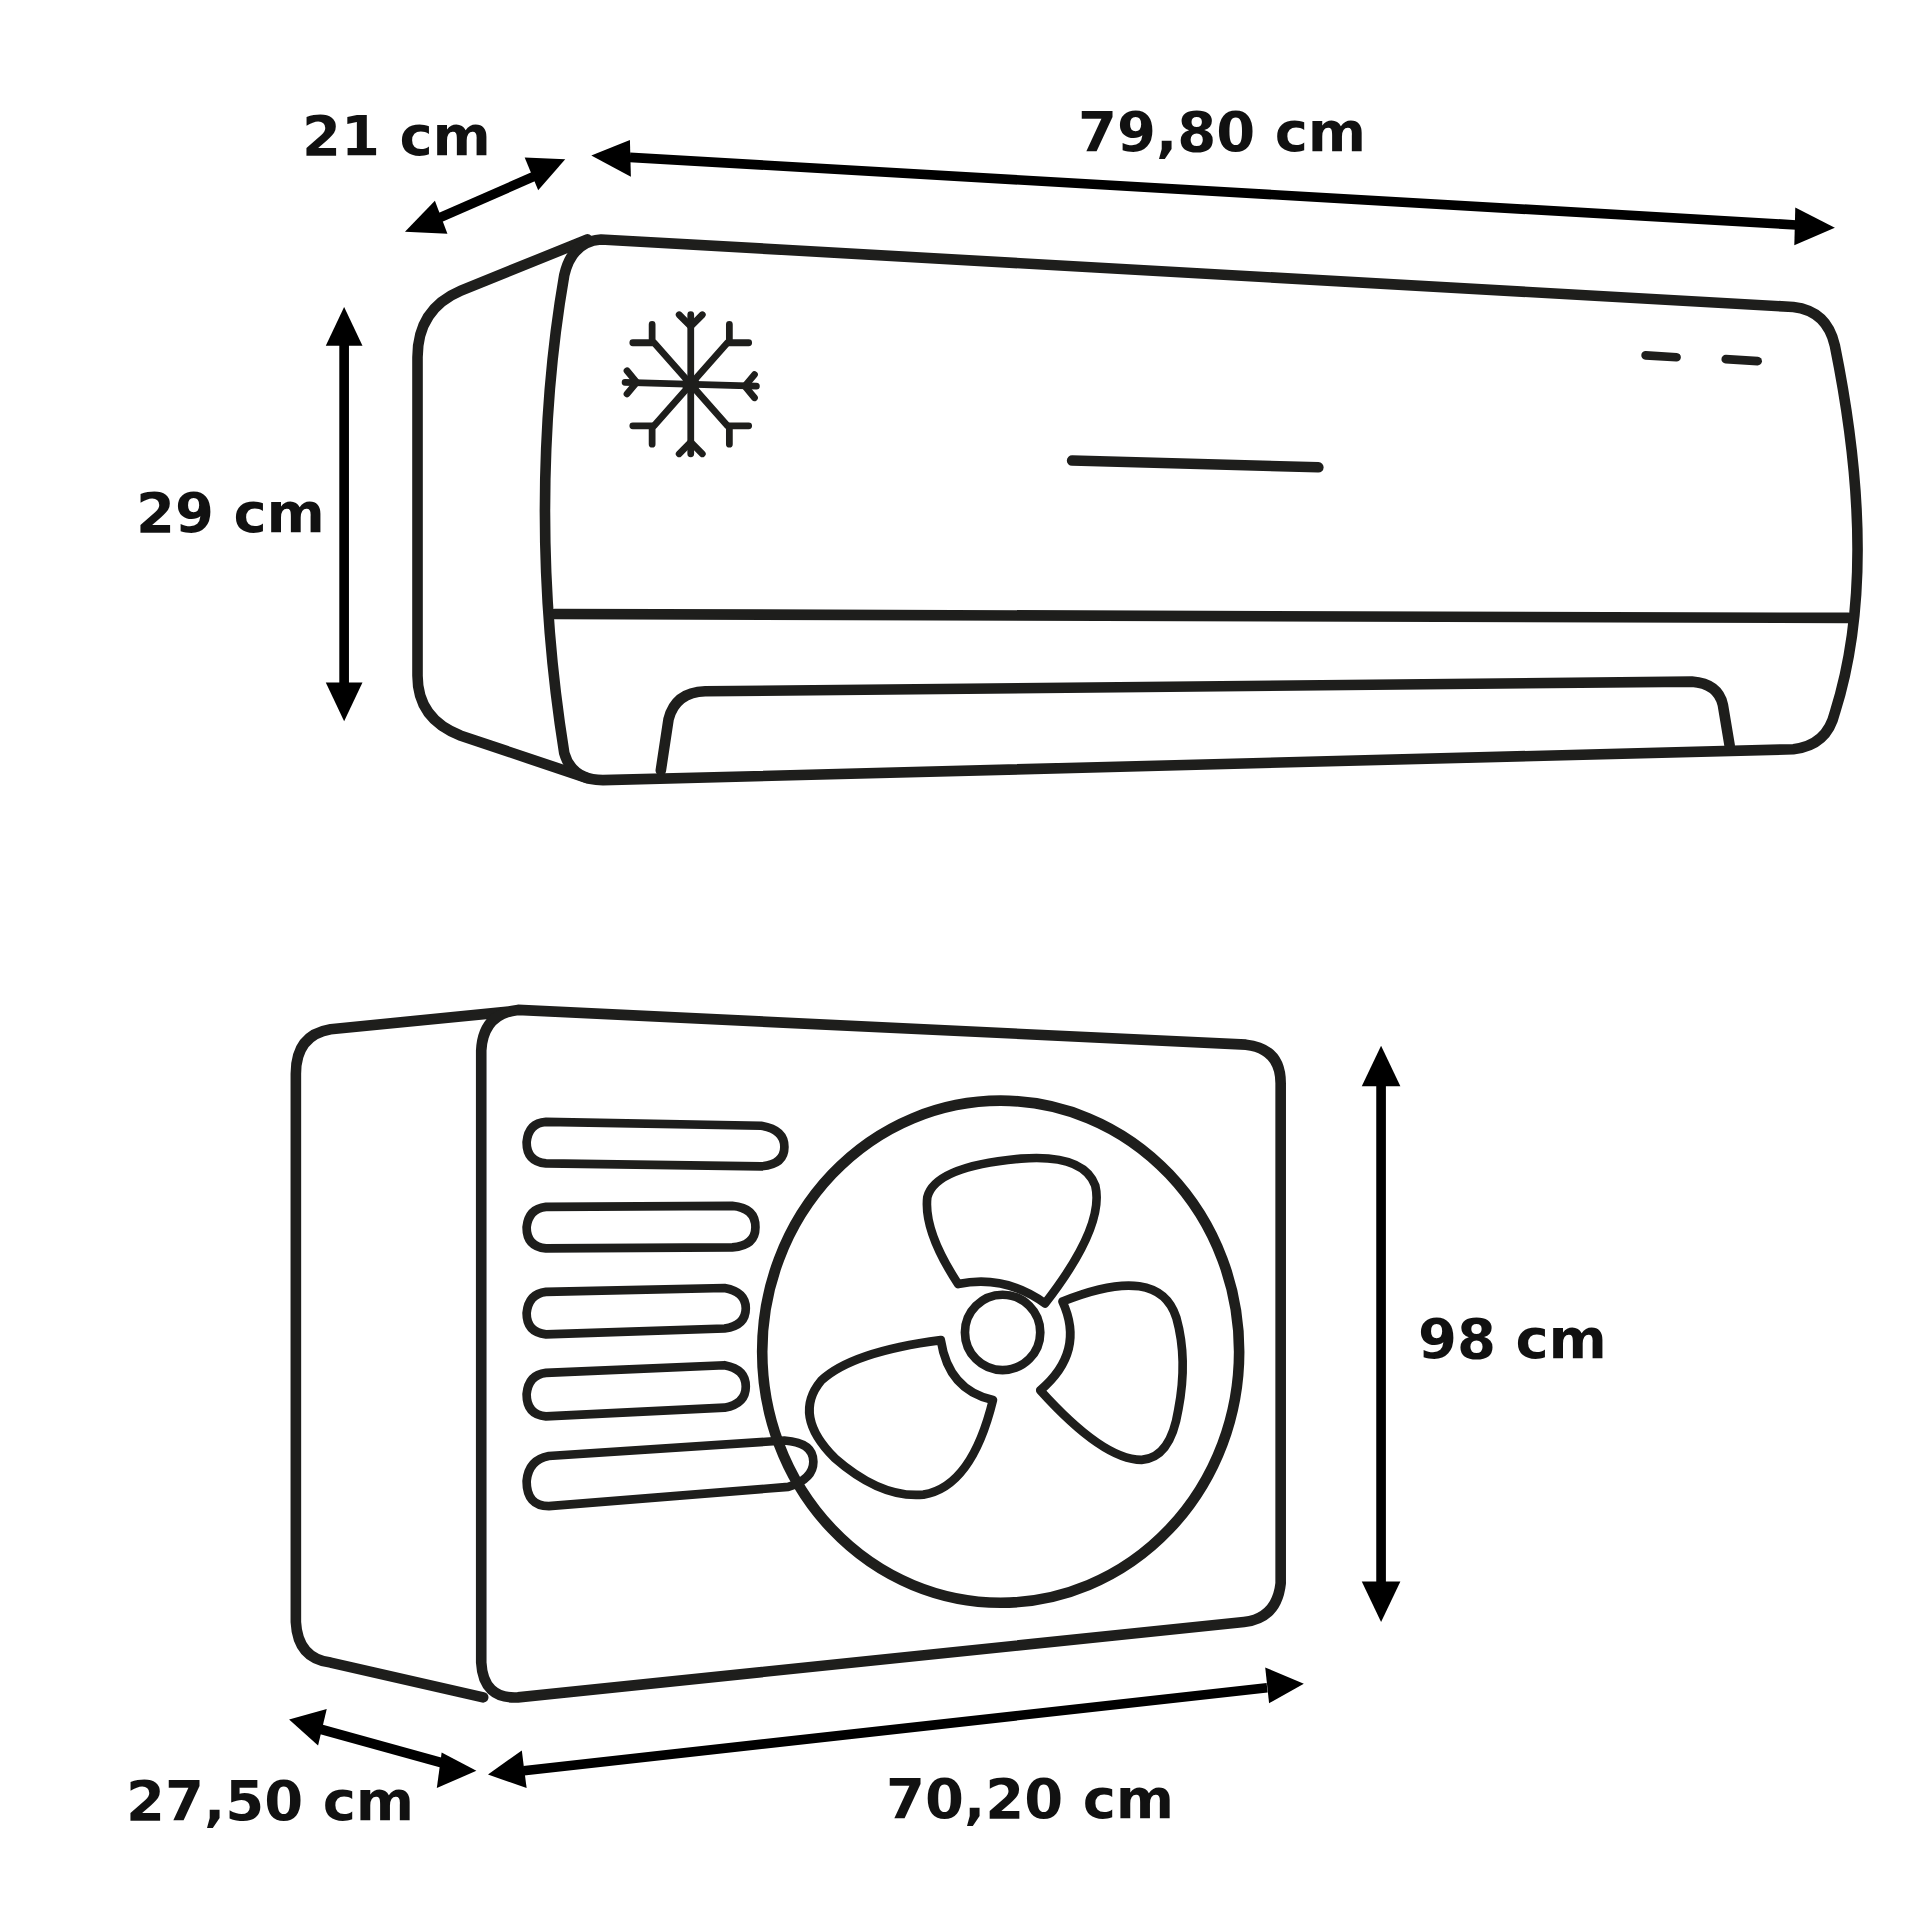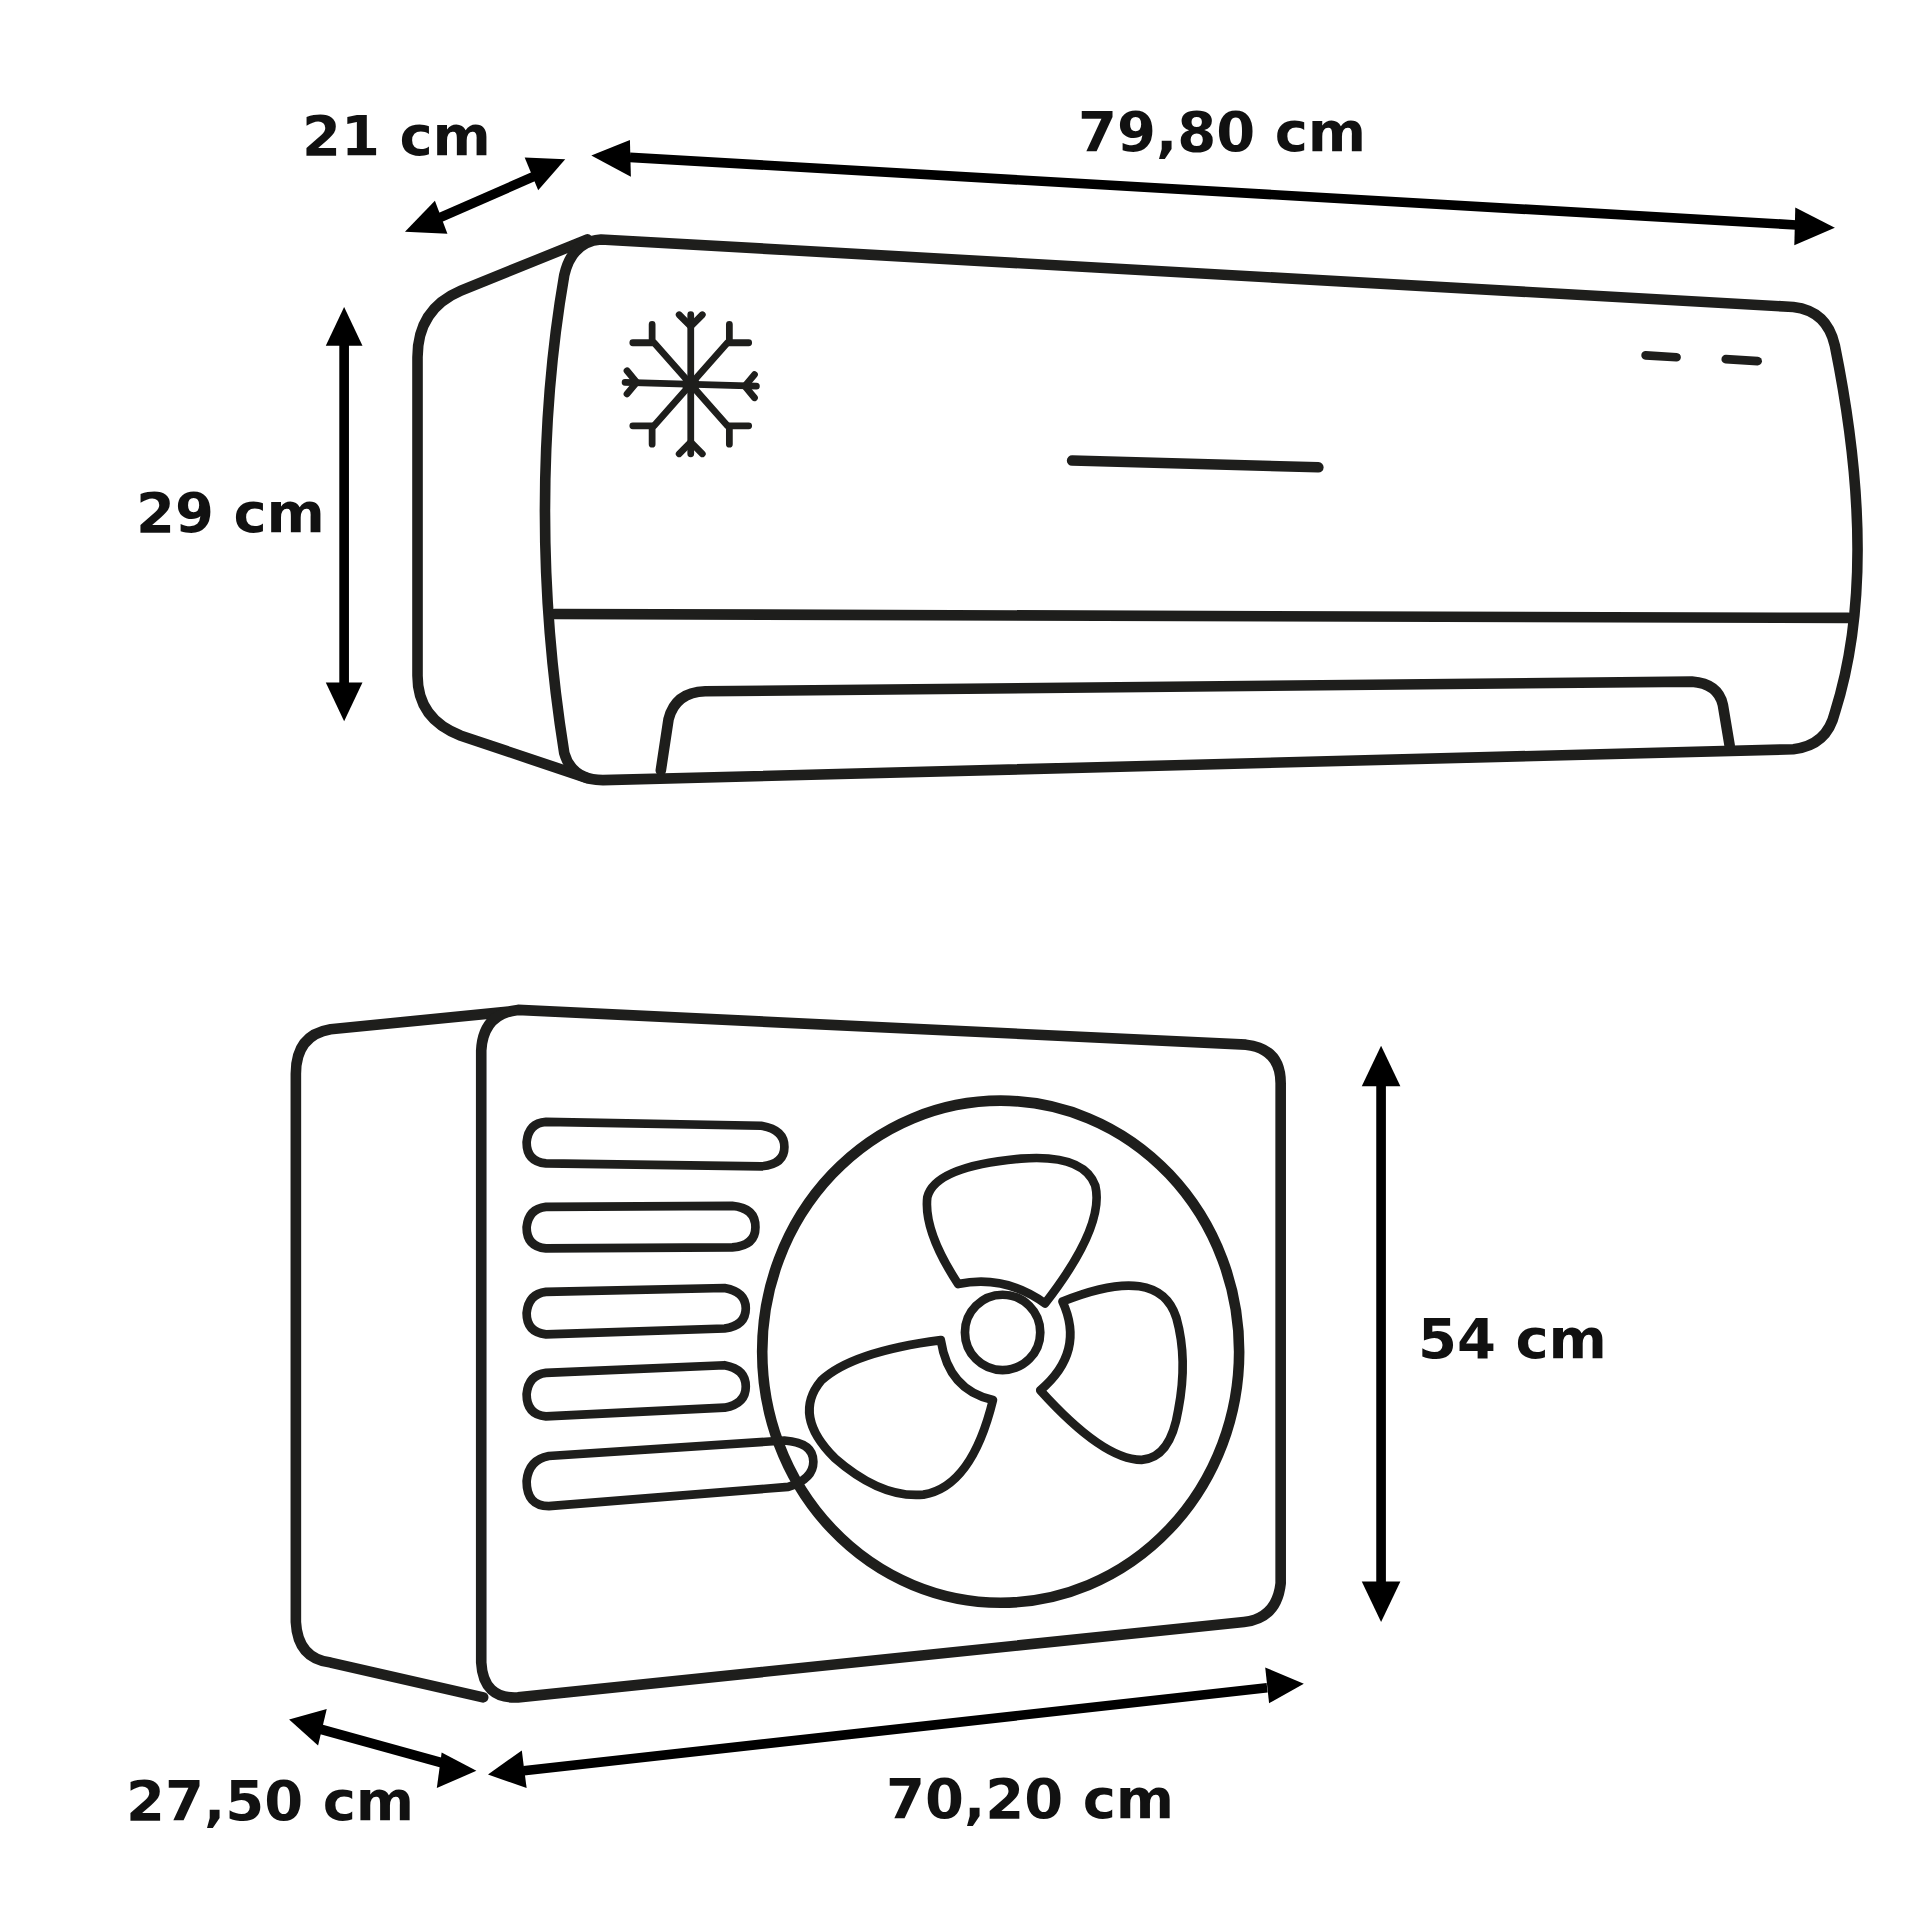--- a/index.html
+++ b/index.html
@@ -130,17 +130,17 @@
     <line class="dim" x1="530" y1="1834" x2="1300" y2="1748"></line>
     <polygon class="head" points="493,1838 528,1813 533,1852"></polygon>
     <polygon class="head" points="1338,1744 1298,1727 1302,1764"></polygon>
   </g>
 </svg>
 
   
   <div class="label" style="left:290px; top:108px;">21 cm</div>
   <div class="label" style="left:1066px; top:104px;">79,80 cm</div>
   <div class="label" style="left:124px; top:485px;text-align:right;">29 cm</div>
-  <div class="label" style="left:1406px; top:1311px;">54 cm</div>
+  <div class="label" style="left:1406px; top:1311px;">98 cm</div>
   <div class="label" style="left:114px; top:1773px;text-align:right;">27,50 cm</div>
   <div class="label" style="left:826px; top:1771px;margin-left:48px;">70,20 cm</div>
 </div>
 
 
 </body></html>

